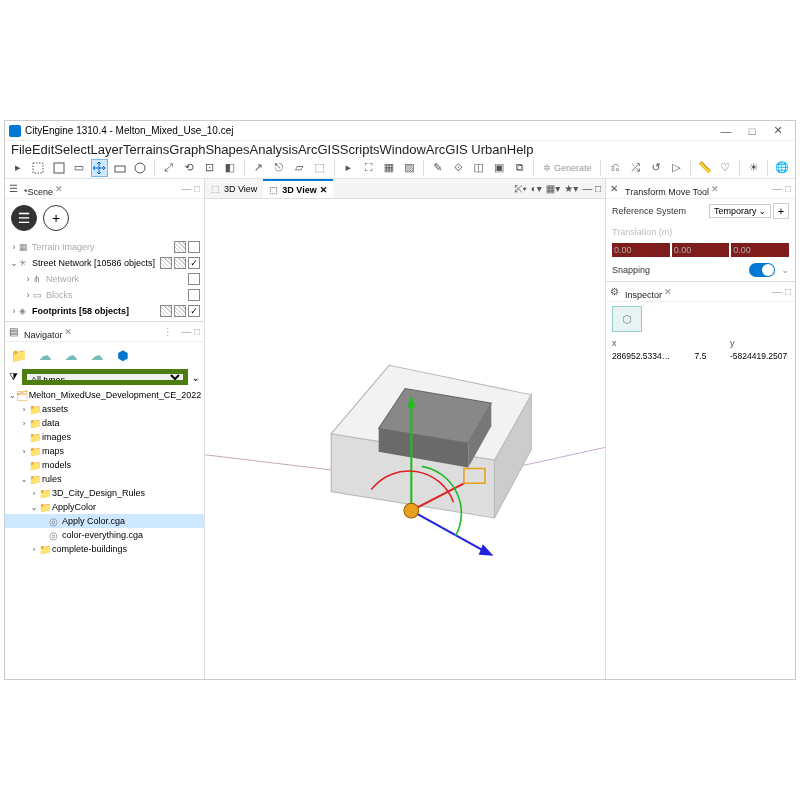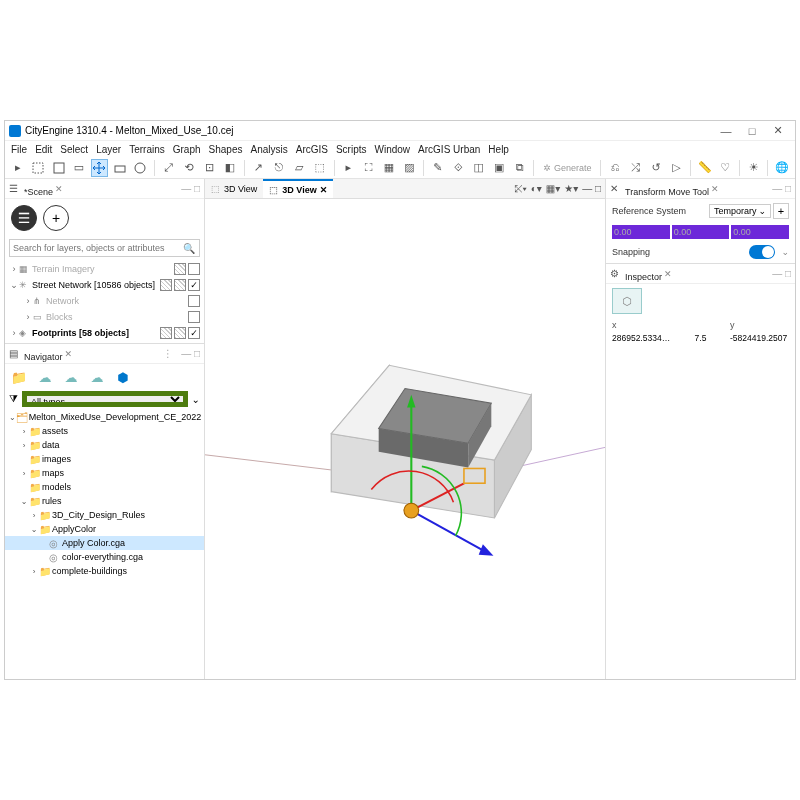--- a/index.html
+++ b/index.html
@@ -2,21 +2,21 @@
 <html><head>
 <meta charset="utf-8">
 <style>
 * { box-sizing: border-box; margin: 0; padding: 0; font-family: "Segoe UI", Tahoma, sans-serif; }
 body { background: #fff; width: 800px; height: 800px; overflow: hidden; position: relative; }
 .window { position: absolute; top: 120px; left: 4px; right: 4px; bottom: 120px; border: 1px solid #ccc; background: #fff; display: flex; flex-direction: column; font-size: 10px; }
 .titlebar { display: flex; align-items: center; height: 20px; padding: 0 4px; border-bottom: 1px solid #eee; }
 .titlebar .ico { width: 12px; height: 12px; background: #0078d4; border-radius: 2px; margin-right: 4px; }
 .titlebar .spacer { flex: 1; }
 .titlebar .winbtn { width: 26px; text-align: center; color: #555; font-size: 11px; }
-.menubar { display: flex; gap: 8px; padding: 2px 6px; height: 16px; align-items: center; font-size: 10px; color: #222; }
+.menubar { display: flex; gap: 0; padding: 2px 6px; height: 16px; align-items: center; font-size: 13px; color: #222; }
 .toolbar { display: flex; align-items: center; gap: 3px; padding: 2px 4px; height: 22px; border-bottom: 1px solid #e3e3e3; }
 .tbtn { width: 18px; height: 18px; display: flex; align-items: center; justify-content: center; color: #555; font-size: 11px; border: 1px solid transparent; }
 .tbtn.sel { background: #cde8ff; border: 1px solid #7ab8e8; }
 .tbtn svg { width: 14px; height: 14px; }
 .sep { width: 1px; height: 16px; background: #ddd; margin: 0 2px; }
 .gen { display: flex; align-items: center; gap: 3px; color: #999; font-size: 9px; padding: 0 4px; }
 .content { flex: 1; display: flex; min-height: 0; }
 .leftcol { width: 200px; display: flex; flex-direction: column; border-right: 1px solid #ddd; }
 .midcol { flex: 1; display: flex; flex-direction: column; background: #fafafa; }
 .rightcol { width: 190px; display: flex; flex-direction: column; border-left: 1px solid #ddd; }
@@ -65,21 +65,21 @@
 .viewport { flex: 1; position: relative; background: #fff; }
 .rightpanel { border-bottom: 1px solid #ddd; }
 .proprow { display: flex; align-items: center; padding: 4px 6px; font-size: 9px; }
 .proprow .lbl { flex: 1; color: #333; }
 .proprow.dim .lbl { color: #bbb; }
 .sel2 { border: 1px solid #ccc; padding: 1px 4px; font-size: 9px; display: flex; align-items: center; gap: 2px; }
 .plus { border: 1px solid #ccc; width: 16px; height: 16px; display: flex; align-items: center; justify-content: center; margin-left: 2px; font-size: 11px; }
 .toggle { width: 26px; height: 14px; background: #0078d4; border-radius: 7px; position: relative; }
 .toggle::after { content: ""; position: absolute; right: 1px; top: 1px; width: 12px; height: 12px; background: #fff; border-radius: 50%; }
 .numrow { display: flex; padding: 2px 6px; gap: 2px; }
-.numrow input { flex: 1; width: 30px; border: none; background: #6d28d9; font-size: 9px; padding: 2px; color: #aaa; }
+.numrow input { flex: 1; width: 30px; border: none; background: #7f1d1d; font-size: 9px; padding: 2px; color: #aaa; }
 .insp { flex: 1; }
 .inspbox { width: 30px; height: 26px; border: 1px solid #9cc; background: #e8f4f4; margin: 4px 6px; display: flex; align-items: center; justify-content: center; color: #888; font-size: 11px; }
 .coordhead { display: flex; padding: 2px 6px; font-size: 9px; color: #555; }
 .coordhead span { flex: 1; }
 .coordrow { display: flex; padding: 1px 6px; font-size: 8.5px; }
 .coordrow span { flex: 1; overflow: hidden; text-overflow: ellipsis; white-space: nowrap; }
 </style>
 </head>
 <body>
 
@@ -180,24 +180,20 @@
           <span class="pico">☰</span>
           <span class="ptitle">*Scene</span>
           <span class="x">✕</span>
           <span class="spc"></span>
           <span class="min">— □</span>
         </div>
         <div class="circlebtns">
           <div class="circlebtn dark">☰</div>
           <div class="circlebtn">+</div>
         </div>
-        <div class="searchrow">
-          <input placeholder="Search for layers, objects or attributes" style="">
-          <span>🔍</span>
-        </div>
         <div class="layerlist">
           <div class="layerrow dim">
             <span class="ar">›</span>
               <span class="ico2">▦</span>
             <span class="nm">Terrain Imagery</span>
             <span class="chk hatch"></span>
             <span class="chk"></span>
           </div>
           <div class="layerrow">
             <span class="ar">⌄</span>
@@ -378,20 +374,23 @@
           <span class="ptitle">Transform Move Tool</span>
           <span class="x">✕</span>
           <span class="spc"></span>
             <span class="min">— □</span>
         </div>
         <div class="proprow">
           <span class="lbl">Reference System</span>
           <span class="sel2"><span>Temporary</span> ⌄</span>
           <span class="plus">+</span>
         </div>
+        <div class="proprow dim">
+          <span class="lbl">Translation (m)</span>
+        </div>
         <div class="numrow">
           <input value="0.00" style="">
           <input value="0.00" style="">
           <input value="0.00" style="">
         </div>
         <div class="proprow">
           <span class="lbl">Snapping</span>
           <div class="toggle"></div>
           <span style="margin-left:6px;color:#888">⌄</span>
         </div>

